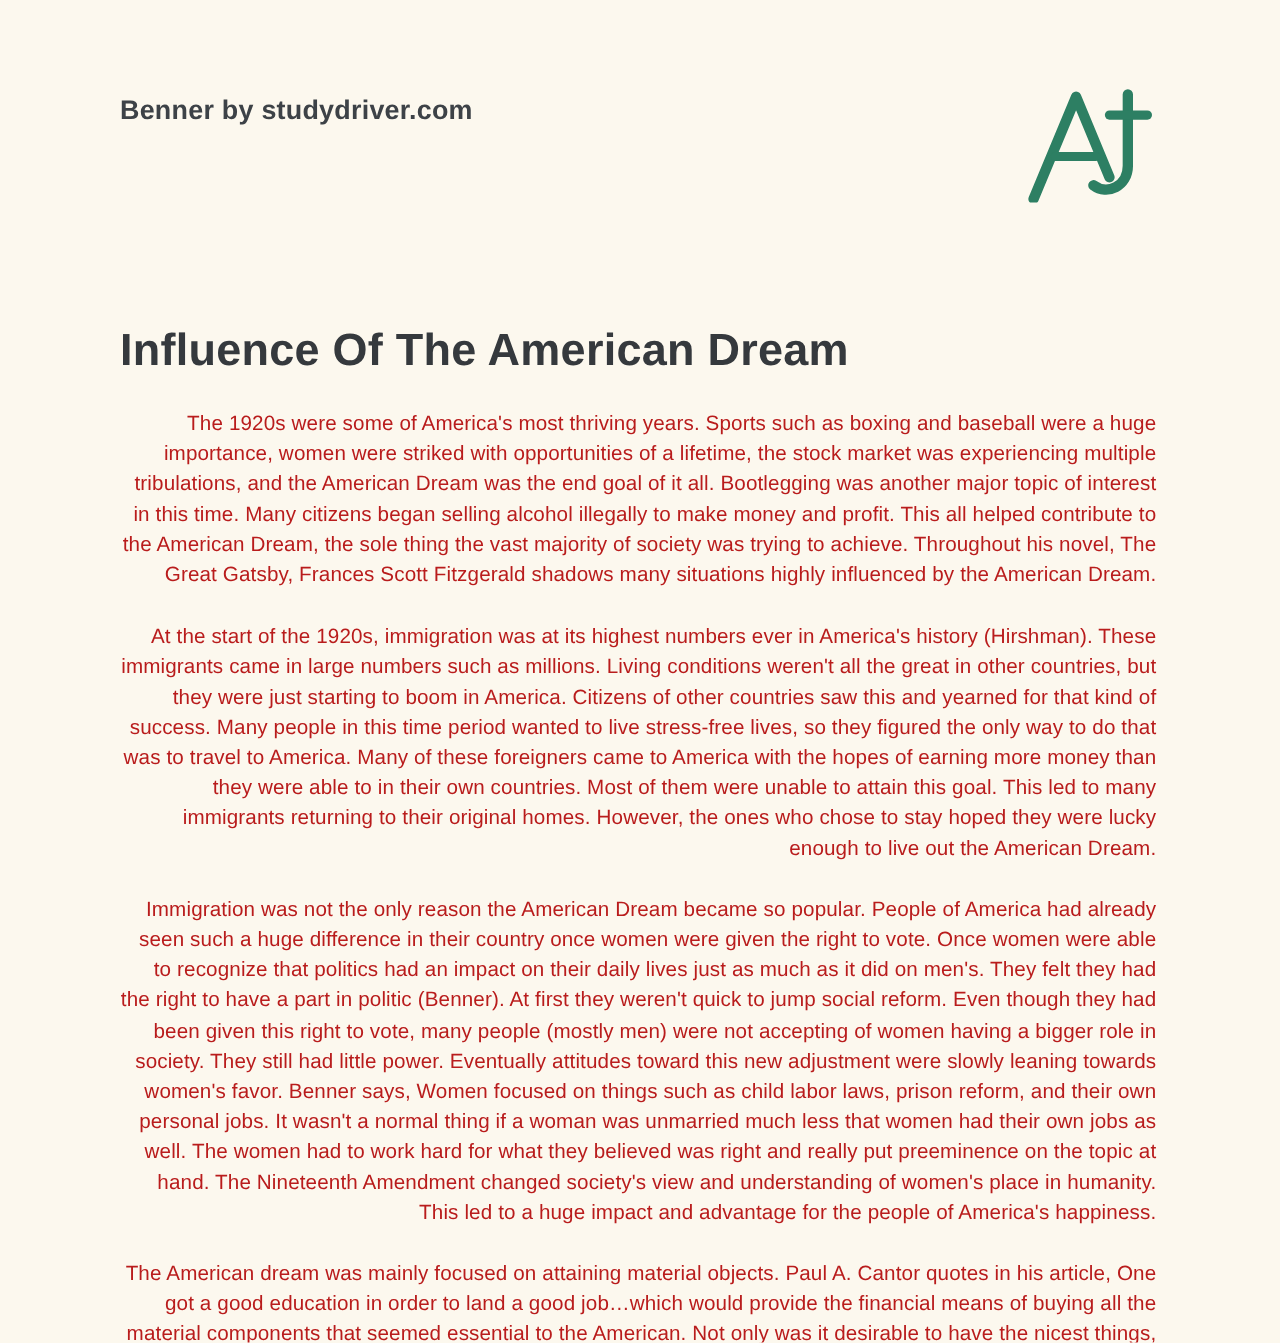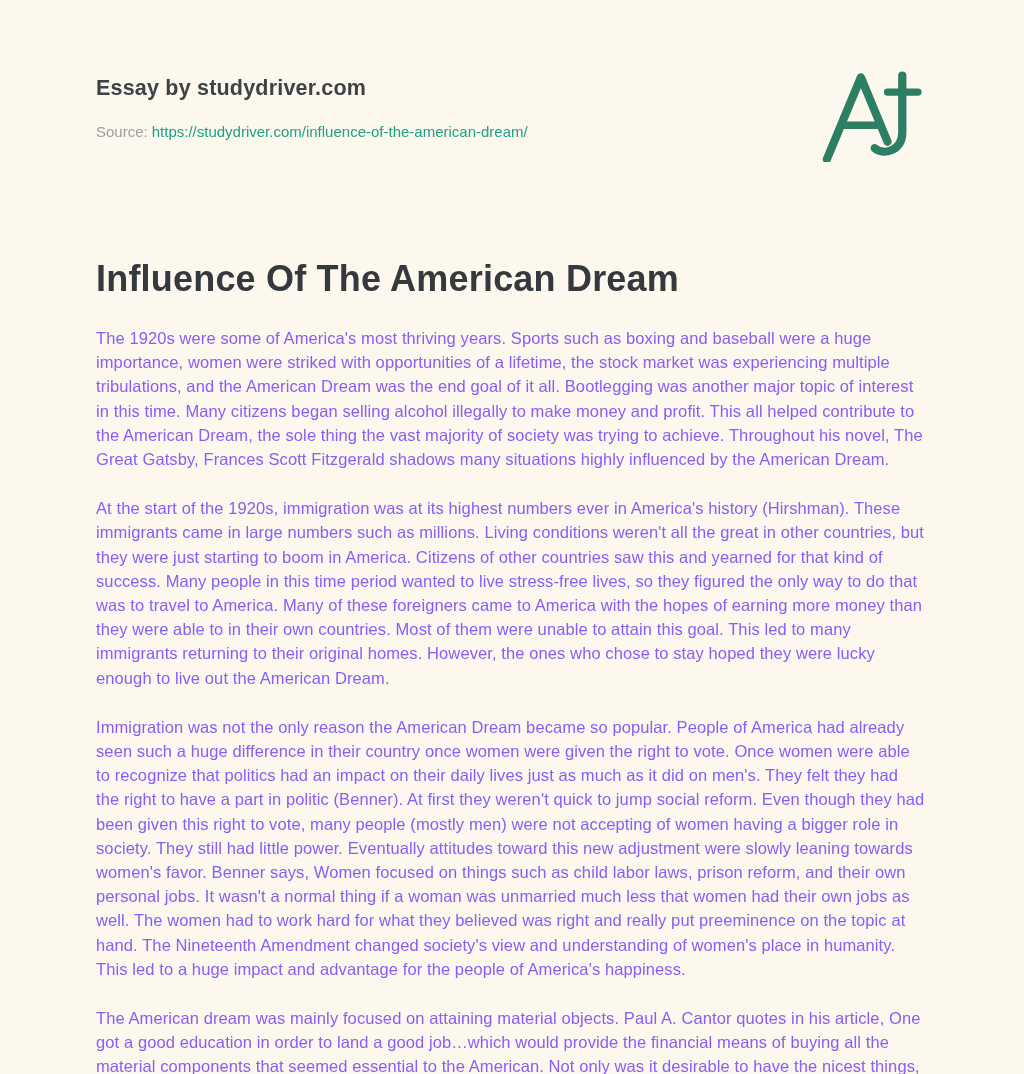--- a/index.html
+++ b/index.html
@@ -49,36 +49,34 @@
     font-weight: 700;
     color: #35393d;
     letter-spacing: 0.2px;
   }
   .body-copy {
     margin-top: 26px;
   }
   .body-copy p {
     font-size: 16.5px;
     line-height: 24.2px;
-    color: #8b5cf6;
+    color: #b91c1c;
     margin-bottom: 25px;
     letter-spacing: 0.1px;
+    text-align: right;
   }
 </style>
 </head>
 <body>
 
 <div class="page">
 
   <div class="header">
     <div>
-      <div class="byline">Essay by studydriver.com</div>
-      <div class="source-line">
-        <span>Source:</span><a class="source-url" href="#">https://studydriver.com/influence-of-the-american-dream/</a>
-      </div>
+      <div class="byline">Benner by studydriver.com</div>
     </div>
 
     <div class="logo">
       <svg width="104" height="92" viewBox="0 0 112 100" fill="none" xmlns="http://www.w3.org/2000/svg">
 
         <path d="M8 97 L45 8 L74 78" stroke="#2d7f63" stroke-width="9" stroke-linecap="round" stroke-linejoin="round" fill="none"></path>
         <path d="M27 60 L62 60" stroke="#2d7f63" stroke-width="8" stroke-linecap="round" fill="none"></path>
 
         <path d="M90 6 L90 68 C90 86 72 94 60 85" stroke="#2d7f63" stroke-width="9" stroke-linecap="round" fill="none"></path>
         <path d="M74 24 L107 24" stroke="#2d7f63" stroke-width="8" stroke-linecap="round" fill="none"></path>

